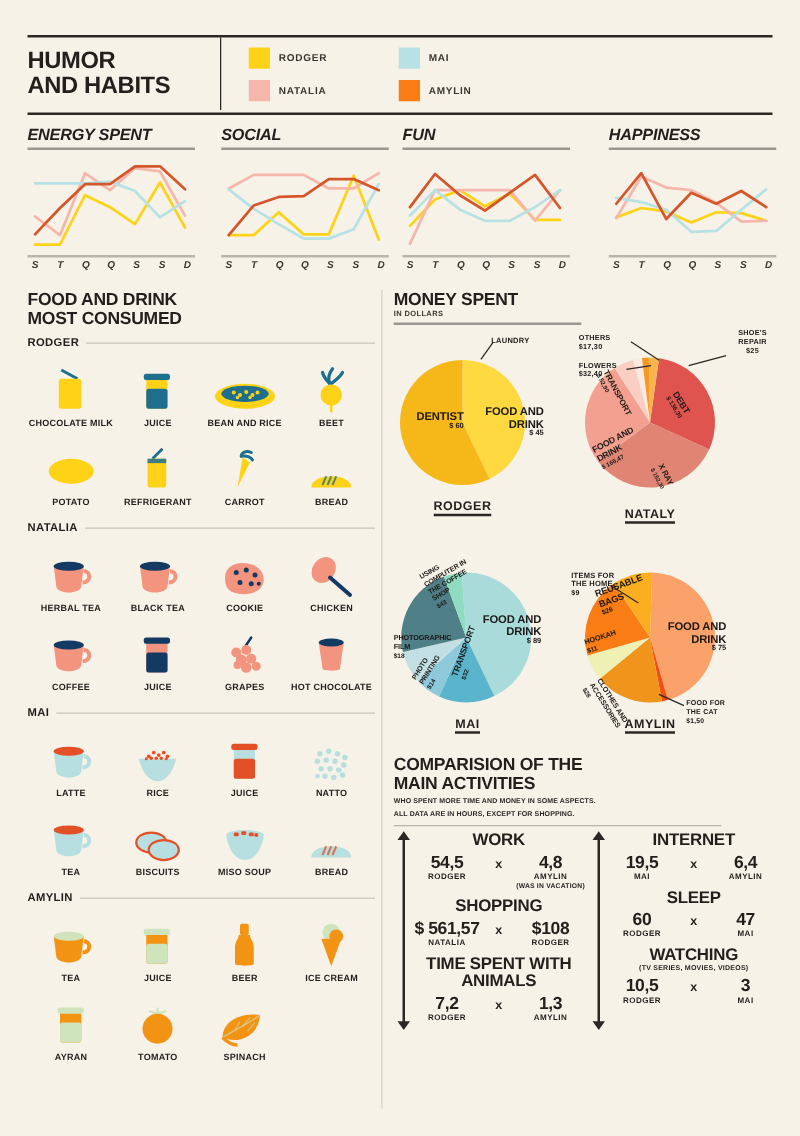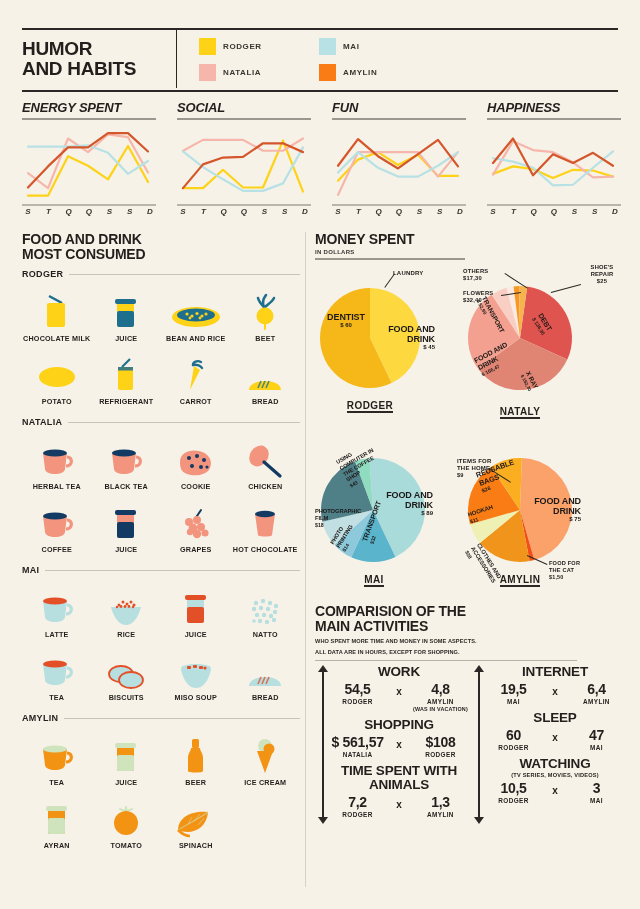--- a/index.html
+++ b/index.html
@@ -157,21 +157,21 @@
             <div class="tk">S</div>
             <div class="tk">T</div>
             <div class="tk">Q</div>
             <div class="tk">Q</div>
             <div class="tk">S</div>
             <div class="tk">S</div>
             <div class="tk">D</div>
           </div>
         </div>
       </div>
-      <div class="lchart" style="left: 310px;">
+      <div class="lchart" style="left: 300px;">
         <h3>FUN</h3>
         <div class="urule"></div>
         <div class="plot">
           <svg width="134" height="78">
             <polyline points="6,57.68 26,36.599999999999994 46,29.120000000000005 66,42.04 86,31.840000000000003 106,52.92 126,52.92" fill="none" stroke="#fdd217" stroke-width="2.2" stroke-linejoin="round" stroke-linecap="round"></polyline>
             <polyline points="6,71.96 26,29.120000000000005 46,29.120000000000005 66,29.120000000000005 86,29.120000000000005 106,53.6 126,29.120000000000005" fill="none" stroke="#f7b6ab" stroke-width="2.2" stroke-linejoin="round" stroke-linecap="round"></polyline>
             <polyline points="6,49.519999999999996 26,29.120000000000005 46,44.760000000000005 66,53.6 86,53.6 106,42.72 126,29.120000000000005" fill="none" stroke="#b7e1e4" stroke-width="2.2" stroke-linejoin="round" stroke-linecap="round"></polyline>
             <polyline points="6,42.72 26,16.200000000000003 46,33.2 66,45.44 86,31.159999999999997 106,16.879999999999995 126,43.4" fill="none" stroke="#d4562a" stroke-width="2.2" stroke-linejoin="round" stroke-linecap="round"></polyline>
           </svg>
         </div>
@@ -641,21 +641,21 @@
           <path d="M 205 250 L 219.33314250248395 299.9856081887926 A 52 52 0 0 1 214.56547023186144 301.11263815577684 Z" fill="#f24e16"></path>
           <path d="M 205 250 L 214.56547023186144 301.11263815577684 A 52 52 0 0 1 164.81785417813774 283.0059866865179 Z" fill="#f0941b"></path>
           <path d="M 205 250 L 164.81785417813774 283.0059866865179 A 52 52 0 0 1 155.01439181120742 264.33314250248395 Z" fill="#eef0b4"></path>
           <path d="M 205 250 L 155.01439181120742 264.33314250248395 A 52 52 0 0 1 175.92196901952116 206.89004622713784 Z" fill="#f97d14"></path>
           <path d="M 205 250 L 175.92196901952116 206.89004622713784 A 52 52 0 0 1 206.81477382853006 198.03167699500702 Z" fill="#fcae21"></path>
         </svg>
         <div class="plabel" style="left: 62px; top: 64px; width: 58px; text-align: right;">
           <div class="pl-name" style="font-size:9px;line-height:10.2px">FOOD AND DRINK</div>
           <div class="pl-val" style="font-size:6px;line-height:7.4px">$ 45</div>
         </div>
-        <div class="plabel" style="left: 6px; top: 52px; width: 50px; text-align: center;">
+        <div class="plabel" style="left: 6px; top: 68px; width: 50px; text-align: right;">
           <div class="pl-name" style="font-size:9px;line-height:10.2px">DENTIST</div>
           <div class="pl-val" style="font-size:6px;line-height:7.4px">$ 60</div>
         </div>
         <div class="plabel" style="left: 148px; top: 8px; width: 44px; text-align: left;">
           <div class="pl-out" style="font-size:5.8px;line-height:7px">OTHERS</div>
           <div class="pl-out" style="font-size:5.8px;line-height:7.199999999999999px">$17,30</div>
         </div>
         <div class="leader" style="left: 190px; top: 13px; width: 27.4591px; transform: rotate(33.1113deg);"></div>
         <div class="plabel" style="left: 148px; top: 30px; width: 44px; text-align: left;">
           <div class="pl-out" style="font-size:5.8px;line-height:7px">FLOWERS</div>

